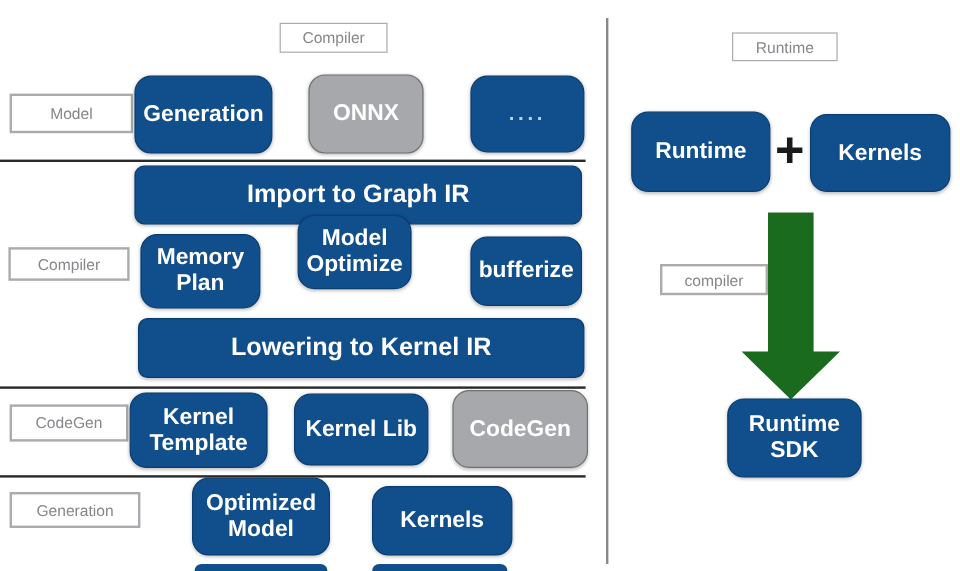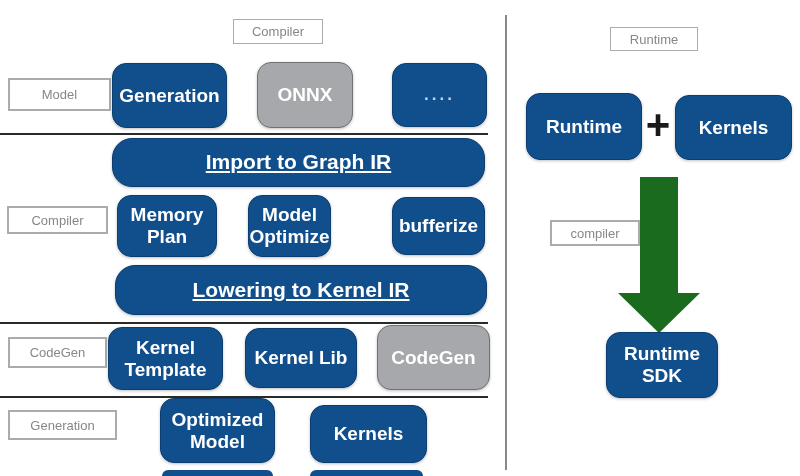--- a/index.html
+++ b/index.html
@@ -26,21 +26,21 @@
   .titlebox{border-width:1.5px;}
   .bluebox{
     position:absolute;background:var(--blue);border:1px solid var(--blue-border);
     border-radius:14px;color:#fff;font-weight:bold;font-size:19px;line-height:1.15;
     display:flex;align-items:center;justify-content:center;text-align:center;
     box-sizing:border-box;box-shadow:0 1px 3px rgba(0,0,0,0.25);padding:2px 4px;
   }
   .graybox{
     background:var(--gray-box);border:1px solid var(--gray-box-border);
   }
-  .bar{font-size:21px;border-radius:20px;text-decoration:underline;}
+  .bar{font-size:21px;border-radius:8px;}
   .hline{position:absolute;left:0;width:488px;height:2px;background:var(--line-dark);}
   .vline{position:absolute;width:2px;background:var(--divider);}
   .plus{
     position:absolute;color:#1A1A1A;font-weight:bold;font-size:42px;line-height:44px;
     text-align:center;
   }
   .dots{letter-spacing:3px;color:rgba(255,255,255,0.75);font-size:17px;}
   .strip{
     position:absolute;background:var(--blue);border-radius:7px 7px 0 0;height:6px;
   }
@@ -59,21 +59,21 @@
   <div class="bluebox" style="left:392px;top:63px;width:95px;height:64px">
     <span class="dots">....</span>
   </div>
 
   <div class="hline" style="top:133px"></div>
 
   <div class="bluebox bar" style="left:112px;top:138px;width:373px;height:49px">Import to Graph IR</div>
 
   <div class="labelbox" style="left:7px;top:206px;width:101px;height:28px">Compiler</div>
   <div class="bluebox" style="left:117px;top:195px;width:100px;height:62px">Memory Plan</div>
-  <div class="bluebox" style="left:248px;top:195px;width:83px;height:62px">Model Optimize</div>
+  <div class="bluebox" style="left:248px;top:179px;width:95px;height:62px">Model Optimize</div>
   <div class="bluebox bar" style="left:115px;top:265px;width:372px;height:50px">Lowering to Kernel IR</div>
 
   <div class="bluebox" style="left:392px;top:197px;width:93px;height:58px">bufferize</div>
 
   <div class="hline" style="top:322px"></div>
 
   <div class="labelbox" style="left:8px;top:337px;width:99px;height:31px">CodeGen</div>
   <div class="bluebox" style="left:108px;top:327px;width:115px;height:63px">Kernel Template</div>
   <div class="bluebox" style="left:245px;top:328px;width:112px;height:60px">Kernel Lib</div>
   <div class="bluebox graybox" style="left:377px;top:325px;width:113px;height:65px">CodeGen</div>

